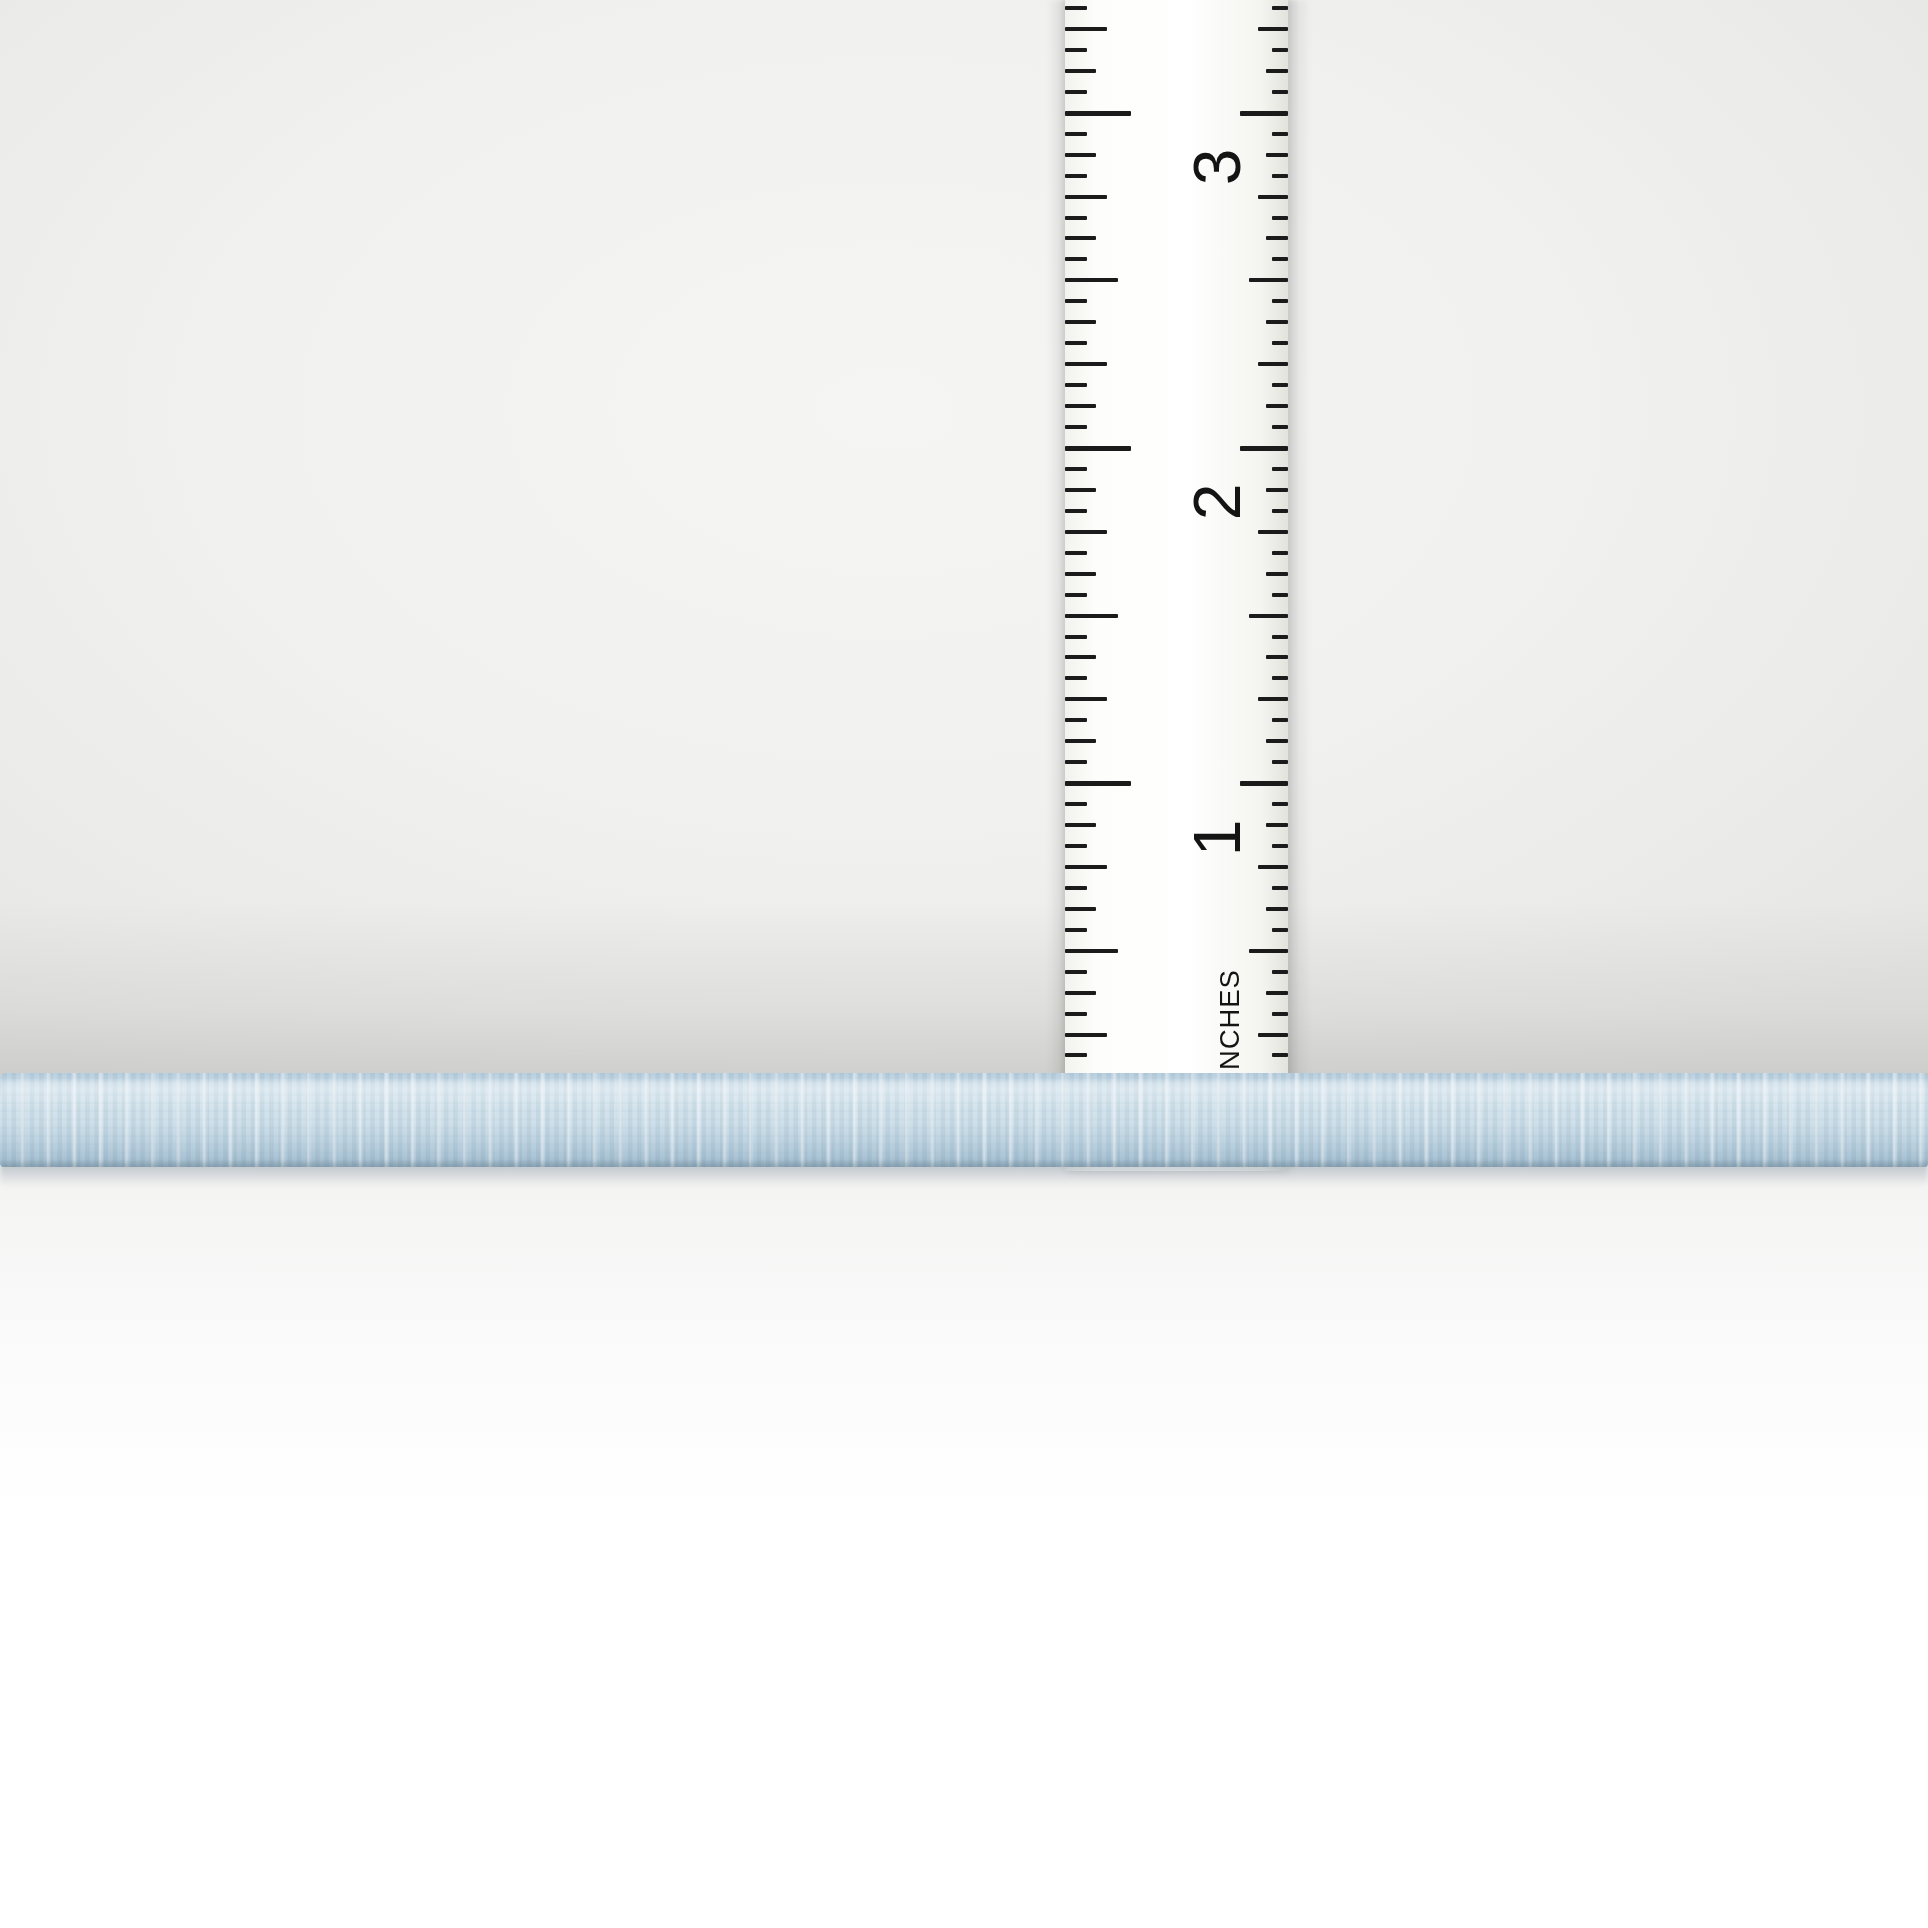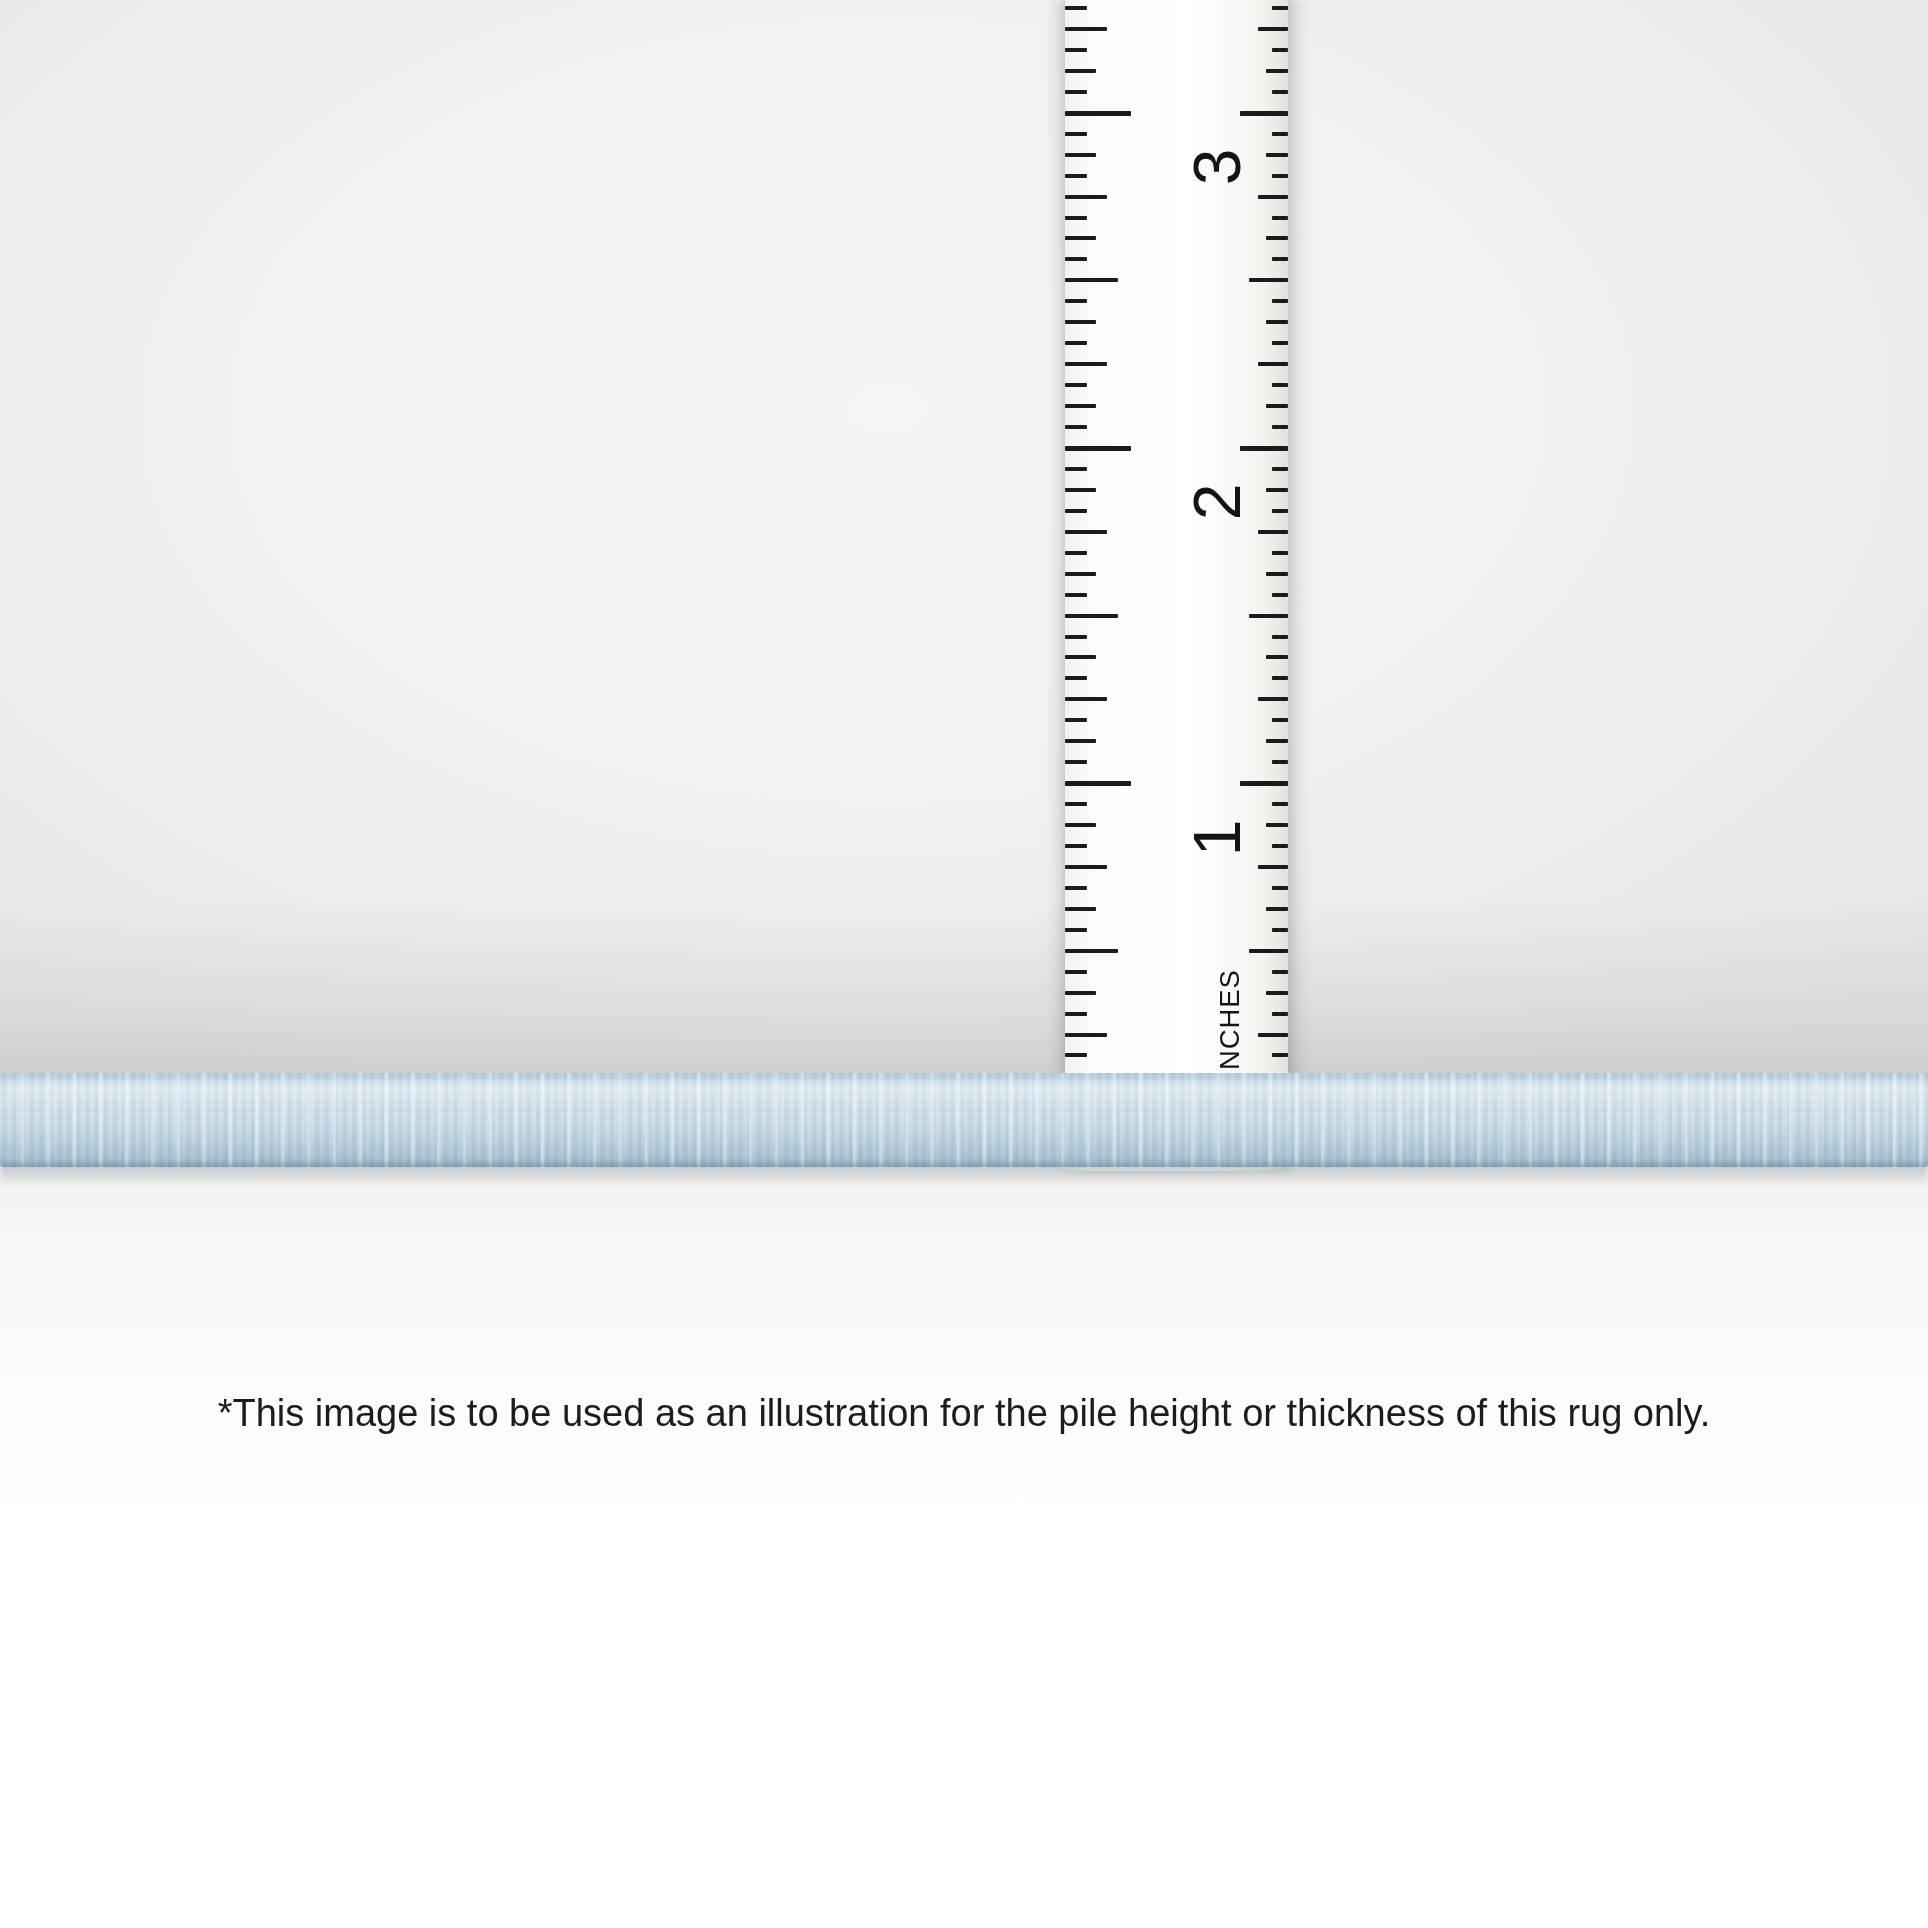--- a/index.html
+++ b/index.html
@@ -352,17 +352,16 @@
 
   <div class="rug">
     <div class="rug-binding"></div>
     <div class="rug-weave"></div>
     <div class="rug-weave2"></div>
     <div class="rug-highlight"></div>
     <div class="rug-bottom-shadow"></div>
   </div>
 
   <div class="caption">
-    <div>*This image is to be used as an illustration for the pile height or thickness of this rug only.</div>
   </div>
 
 </div>
 
 
 </body></html>

